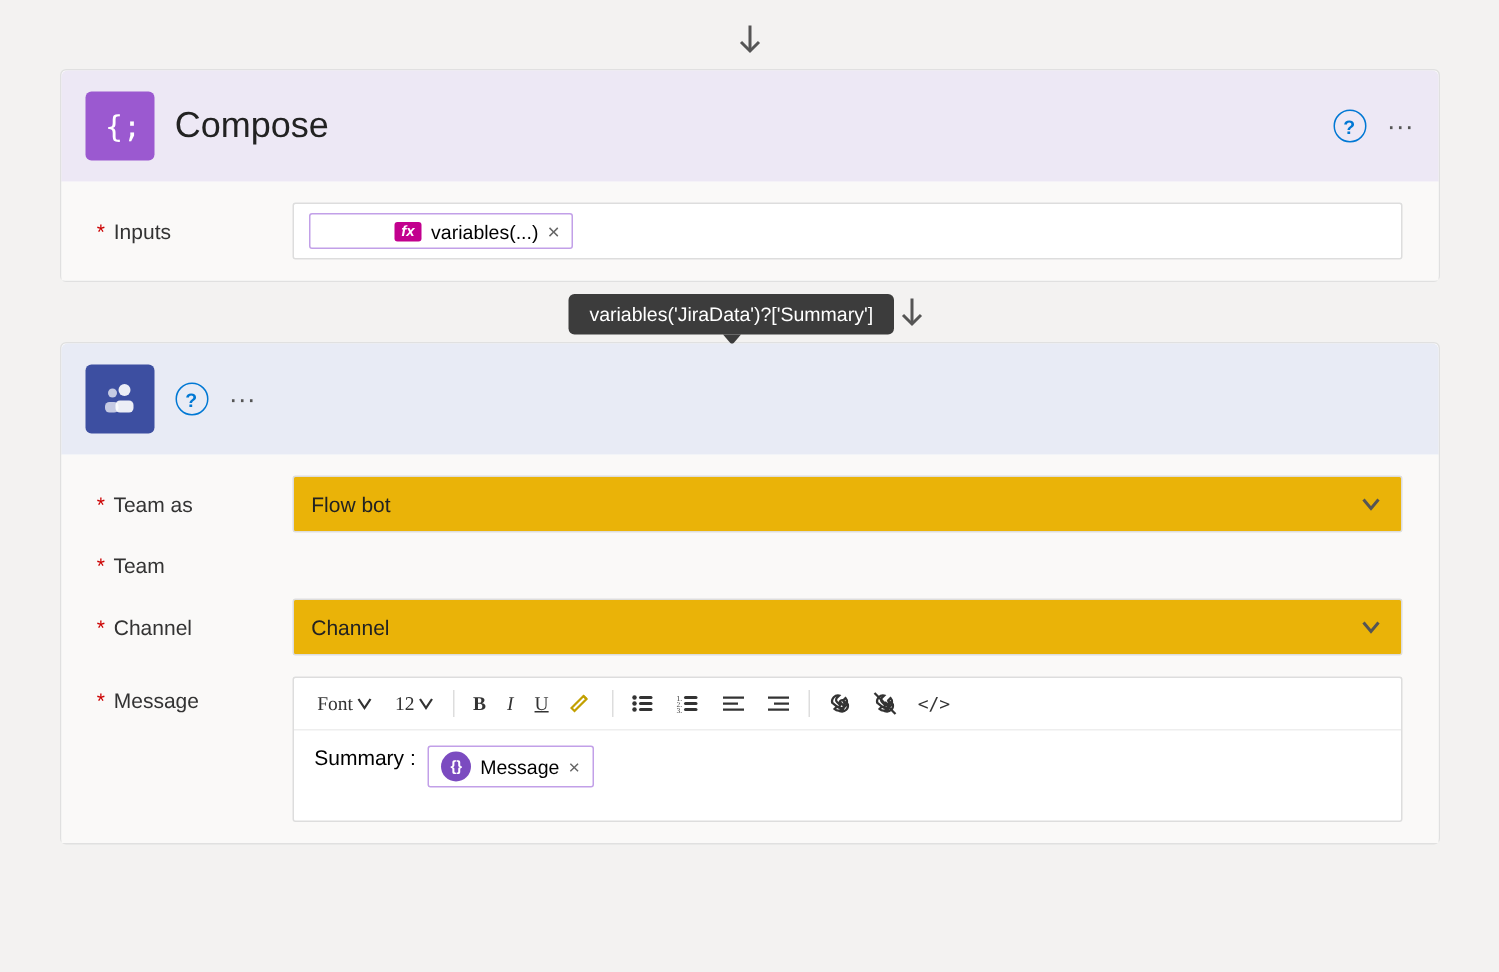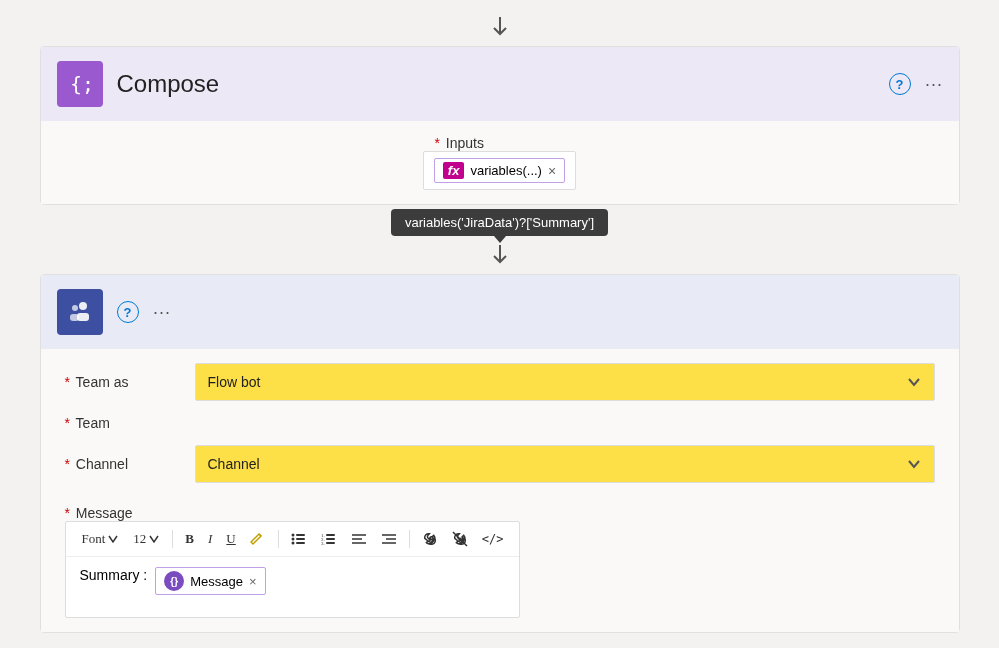--- a/index.html
+++ b/index.html
@@ -93,21 +93,20 @@
       background: #faf9f8;
     }
 
     .field-row {
       display: flex;
       align-items: center;
       margin-bottom: 14px;
     }
     .field-row:last-child {
       margin-bottom: 0;
-      flex-direction: column;
     }
 
     .field-label {
       width: 130px;
       font-size: 14px;
       color: #333;
       flex-shrink: 0;
     }
     .field-label .required {
       color: #c00;
@@ -135,53 +134,54 @@
       background: #fff;
       border: 1px solid #c2a0e8;
       border-radius: 2px;
       padding: 3px 8px;
       font-size: 13px;
       gap: 6px;
     }
     .token .token-icon {
       background: #c2008e;
       color: #fff;
-      font-size: 13px;
+      font-size: 10px;
       font-weight: bold;
       border-radius: 2px;
       padding: 1px 5px;
       font-style: italic;
+      margin-left: 48px;
     }
     .token .close-x {
       cursor: pointer;
       color: #666;
       font-size: 14px;
     }
 
     
     .dropdown-select {
       width: 100%;
       border: 1px solid #ddd;
       border-radius: 2px;
       padding: 8px 12px;
-      background: #fde047;
+      background: #eab308;
       display: flex;
       align-items: center;
       justify-content: space-between;
       cursor: pointer;
       font-size: 14px;
       color: #222;
       min-height: 38px;
     }
 
     
     .tooltip-wrapper {
       position: relative;
       display: flex;
-      flex-direction: column;
+      flex-direction: row;
       align-items: center;
     }
     .tooltip-bubble {
       background: #3c3c3c;
       color: #fff;
       font-size: 13px;
       padding: 6px 14px;
       border-radius: 4px;
       white-space: nowrap;
       position: relative;

